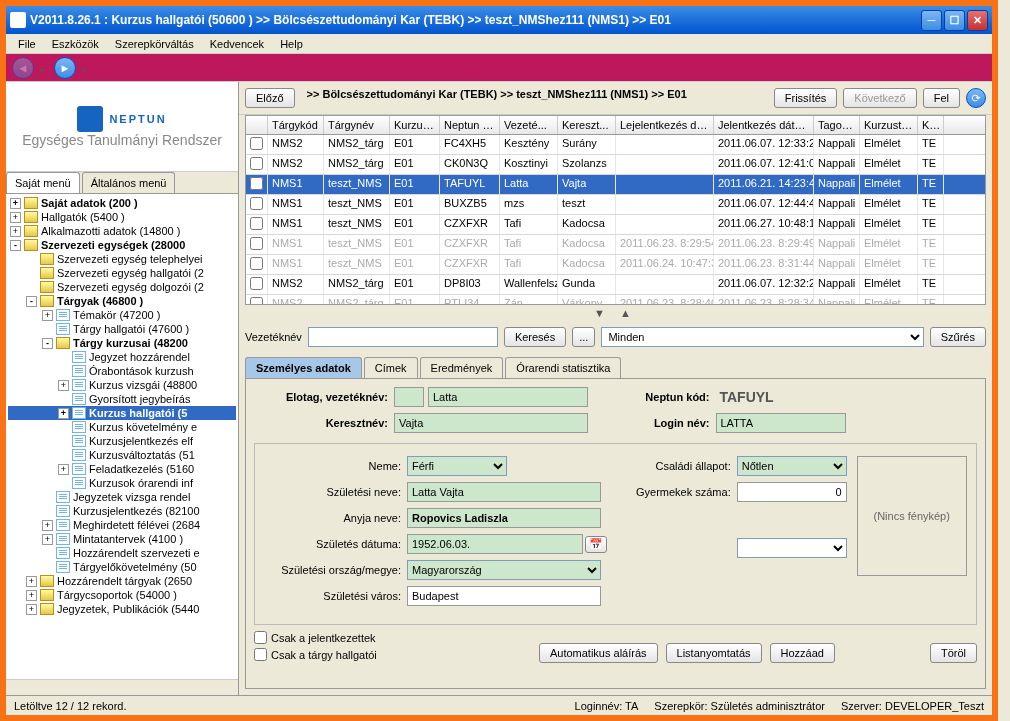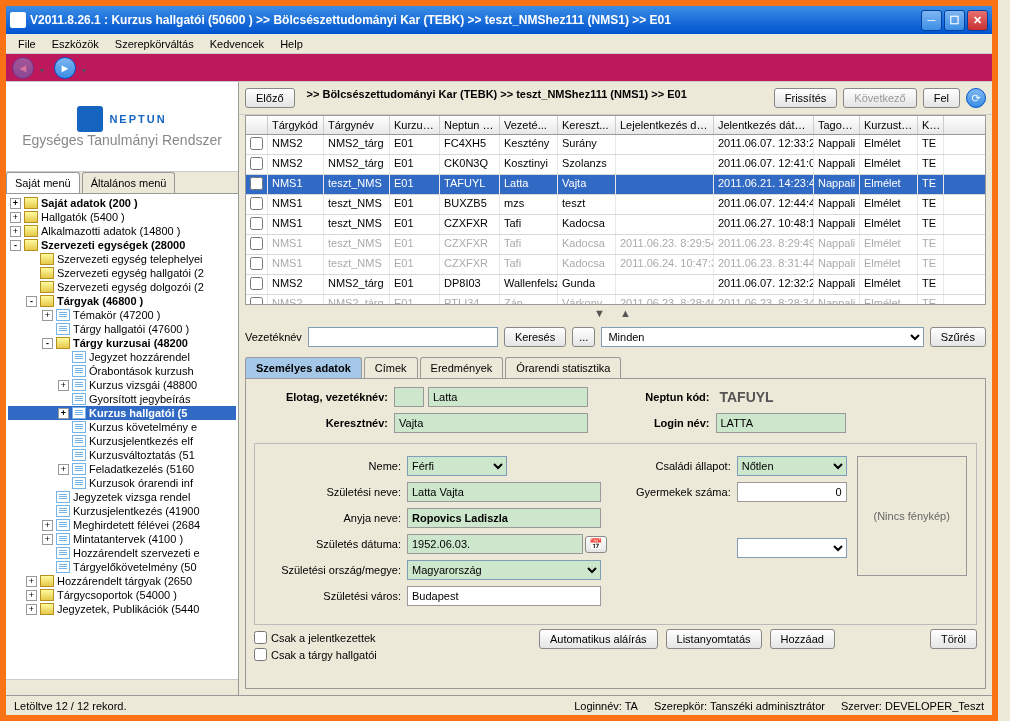--- a/index.html
+++ b/index.html
@@ -73,21 +73,21 @@
 .field-row{display:flex;align-items:center;margin-bottom:6px}
 .field-label{width:140px;text-align:right;padding-right:6px}
 .field-label.bold{font-weight:bold}
 .field-input{border:1px solid #999;padding:2px 4px;height:20px;background:#cce7cc}
 .field-input.white{background:#fff}
 .field-input.readonly{background:#ece9d8;border:none;font-weight:bold;color:#555;font-size:14px}
 .two-col{display:flex;gap:20px}
 .col{flex:1}
 .photo-box{width:110px;height:120px;border:1px solid #999;display:flex;align-items:center;justify-content:center;color:#666;background:#ece9d8}
 .inner-group{border:1px solid #bbb;padding:12px;margin-top:4px}
-.bottom-actions{display:flex;align-items:flex-start;padding:4px 0;gap:20px}
+.bottom-actions{display:flex;align-items:flex-end;padding:4px 0;gap:20px}
 .checkbox-row{display:flex;align-items:center;gap:4px;padding:2px 0}
 .statusbar{height:20px;background:#ece9d8;border-top:1px solid #999;display:flex;align-items:center;padding:0 8px;gap:16px}
 .hscroll{height:16px;background:#ece9d8;border-top:1px solid #ccc}
 select{border:1px solid #7f9db9;height:20px;background:#cce7cc}
 input[type=checkbox]{cursor:pointer}
 </style>
 </head>
 <body>
 
 <div class="window">
@@ -259,21 +259,21 @@
           <div class="tree-item">
             <span class="tree-spacer" style="width: 32px;"></span>
             <span style="width: 14px; display: inline-block;"></span>
             <span class="tree-icon ico-doc"></span>
             <span>Jegyzetek vizsga rendel</span>
           </div>
           <div class="tree-item">
             <span class="tree-spacer" style="width: 32px;"></span>
             <span style="width: 14px; display: inline-block;"></span>
             <span class="tree-icon ico-doc"></span>
-            <span>Kurzusjelentkezés (41900</span>
+            <span>Kurzusjelentkezés (82100</span>
           </div>
           <div class="tree-item">
             <span class="tree-spacer" style="width: 32px;"></span>
             <span class="tree-toggle">+</span>
             <span class="tree-icon ico-doc"></span>
             <span>Meghirdetett félévei (2684</span>
           </div>
           <div class="tree-item">
             <span class="tree-spacer" style="width: 32px;"></span>
             <span class="tree-toggle">+</span>
@@ -579,16 +579,16 @@
           <button class="btn">Töröl</button>
         </div>
       </div>
     </div>
   </div>
 
   <div class="statusbar">
     <span>Letöltve 12 / 12 rekord.</span>
     <span style="flex:1"></span>
     <span>Loginnév: TA</span>
-    <span>Szerepkör: Tanszéki adminisztrátor</span>
+    <span>Szerepkör: Születés adminisztrátor</span>
     <span>Szerver: DEVELOPER_Teszt</span>
   </div>
 </div>
 
 </body></html>

